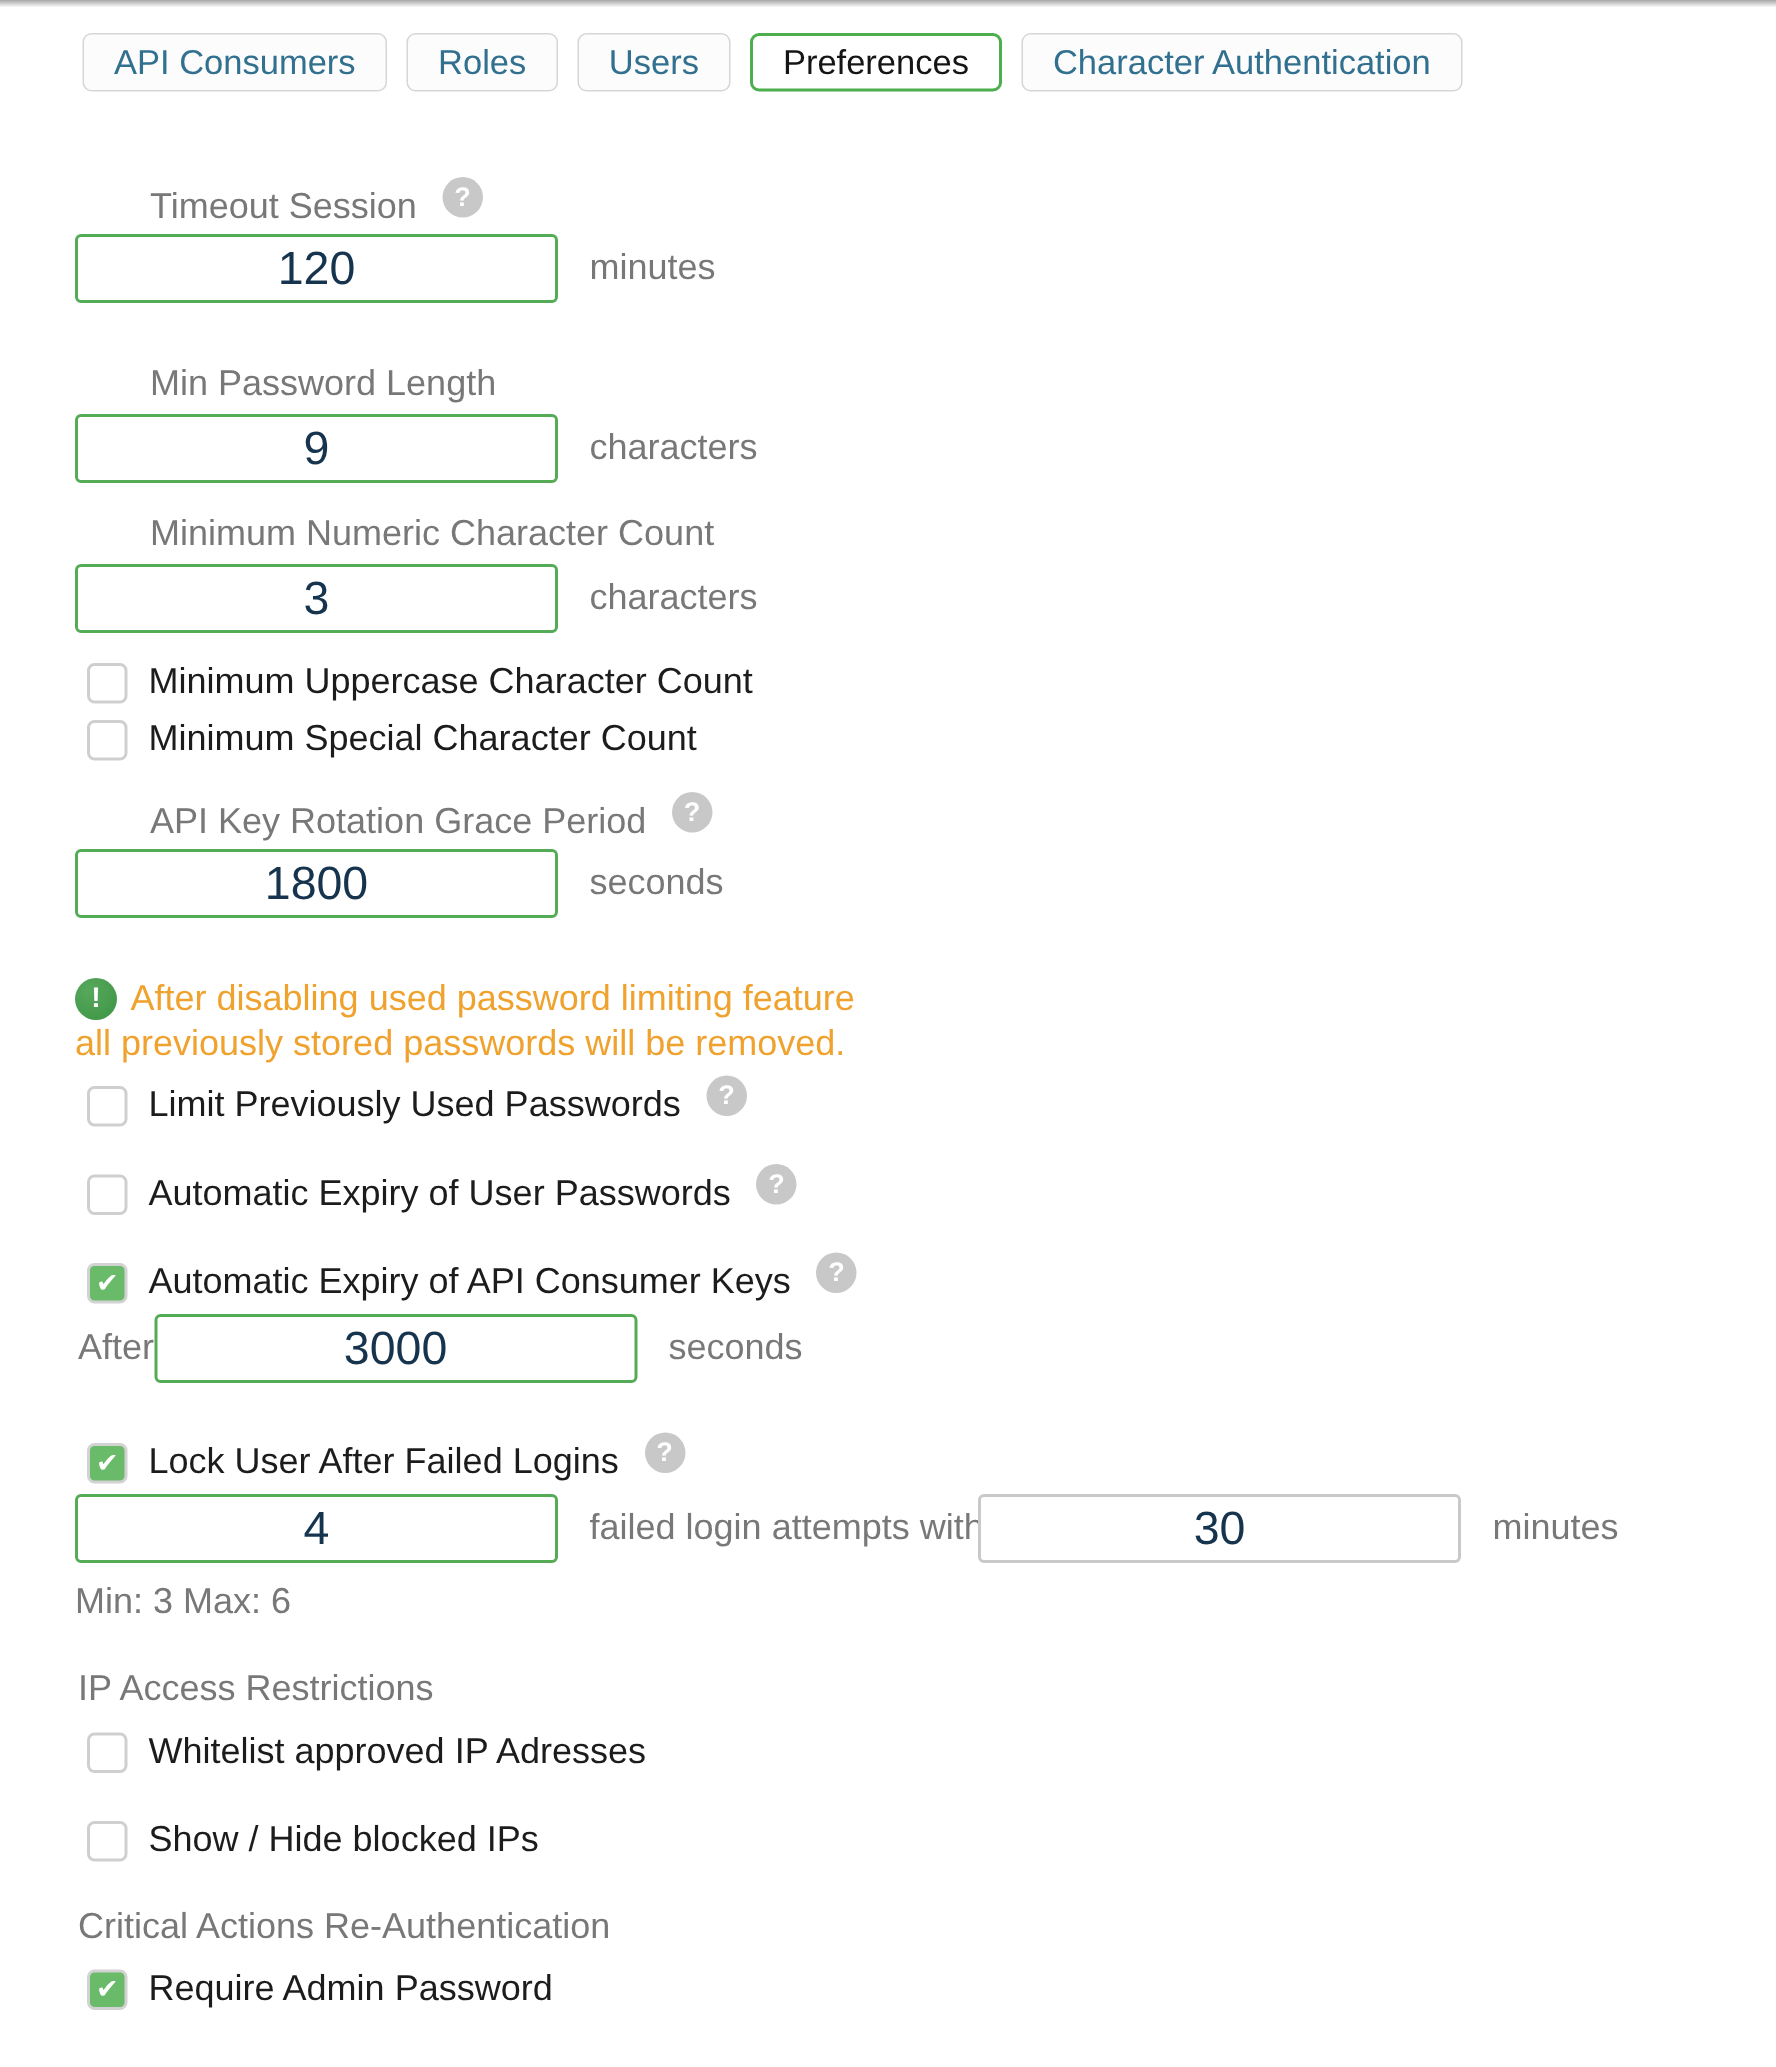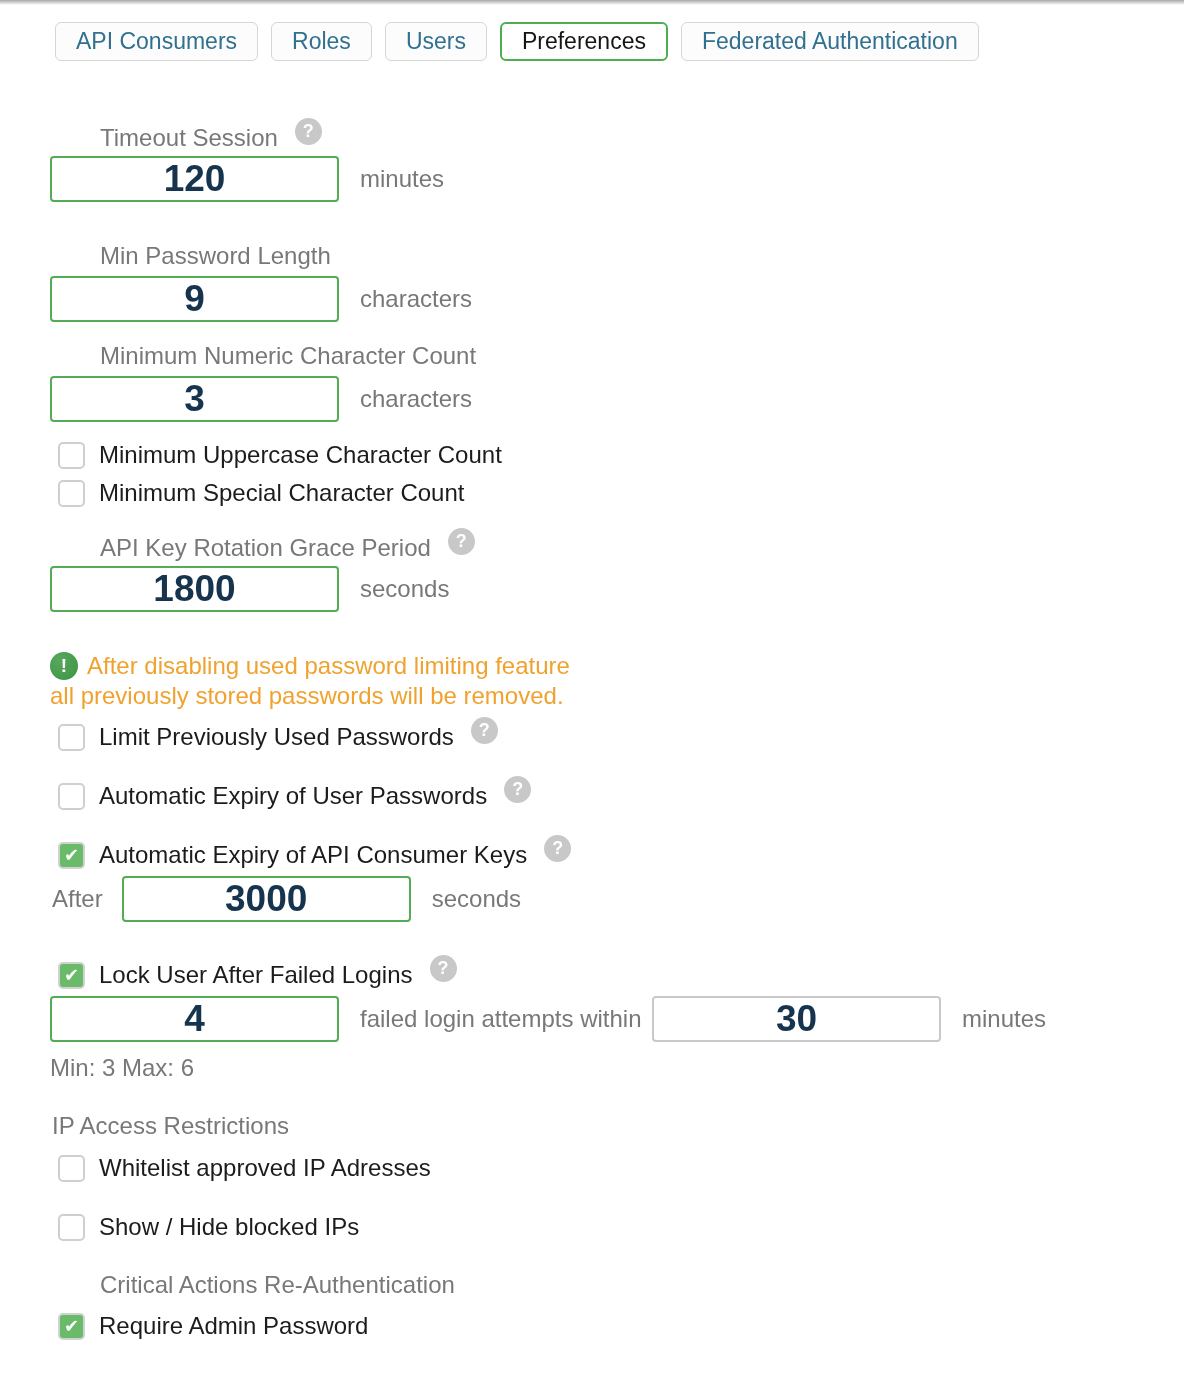--- a/index.html
+++ b/index.html
@@ -28,23 +28,23 @@
   }
   .tab.active { border: 2px solid #4cae4c; background: #ffffff; color: #151515; text-align: center; }
 
   
   .row-label {
     position: absolute; left: 52px; display: flex; align-items: center; gap: 17px;
     font-size: 24px; color: #787878; margin-left: 48px;
   }
   .input-row { position: absolute; display: flex; align-items: center; gap: 21px; }
   .num-input {
-    width: 289px; height: 46px; border: 2px solid #55ac57; border-radius: 4px;
-    background: #fff; text-align: center; font-size: 37px; color: #16344e;
-    font-family: inherit; padding: 0 6px; outline: none; font-weight: bold;
+    width: 322px; height: 46px; border: 2px solid #55ac57; border-radius: 4px;
+    background: #fff; text-align: center; font-size: 31px; color: #16344e;
+    font-family: inherit; padding: 0 6px; outline: none;
   }
   .num-input.gray { border-color: #c9c9c9; border-width: 2px; }
   .unit { font-size: 24px; color: #787878; }
 
   
   .cb-row {
     position: absolute; left: 58px; display: flex; align-items: center; gap: 14px;
     font-size: 24px; color: #1c1c1c; cursor: pointer;
   }
   .cb {
@@ -81,21 +81,21 @@
 <body>
 
 <div class="page">
   <div class="top-shadow"></div>
 
   <div class="tabs">
     <div class="tab">API Consumers</div>
     <div class="tab">Roles</div>
     <div class="tab">Users</div>
     <div class="tab active">Preferences</div>
-    <div class="tab">Federated Authentication</div>
+    <div class="tab">Character Authentication</div>
   </div>
 
   <div class="row-label" style="top:124px;">
     <span>Timeout Session</span>
     <span class="help">?</span>
   </div>
   <div class="input-row" style="left:50px; top:156px;">
     <input class="num-input" value="120" style="">
     <span class="unit">minutes</span>
   </div>
@@ -157,21 +157,21 @@
   <div class="cb-row" style="top:841px;">
     <span class="cb checked">
         <span class="check-glyph">✔</span>
       </span>
     <span>Automatic Expiry of API Consumer Keys</span>
     <span class="help">?</span>
   </div>
 
   <div class="input-row" style="left:52px; top:876px; gap:0;">
     <span class="unit">After</span>
-    <input class="num-input" style="margin-left: 19px;" value="3000">
+    <input class="num-input" style="" value="3000">
     <span class="unit" style="margin-left:21px;">seconds</span>
   </div>
 
   <div class="cb-row" style="top:961px;">
     <span class="cb checked">
         <span class="check-glyph">✔</span>
       </span>
     <span>Lock User After Failed Logins</span>
     <span class="help">?</span>
   </div>
@@ -191,21 +191,21 @@
   <div class="cb-row" style="top:1154px;">
     <span class="cb"></span>
     <span>Whitelist approved IP Adresses</span>
   </div>
 
   <div class="cb-row" style="top:1213px;">
     <span class="cb"></span>
     <span>Show / Hide blocked IPs</span>
   </div>
 
-  <div class="section-label" style="top:1271px;margin-left:48px;">Critical Actions Re-Authentication</div>
+  <div class="section-label" style="top:1271px;">Critical Actions Re-Authentication</div>
 
   <div class="cb-row" style="top:1312px;">
     <span class="cb checked">
         <span class="check-glyph">✔</span>
       </span>
     <span>Require Admin Password</span>
   </div>
 </div>
 
 </body></html>

